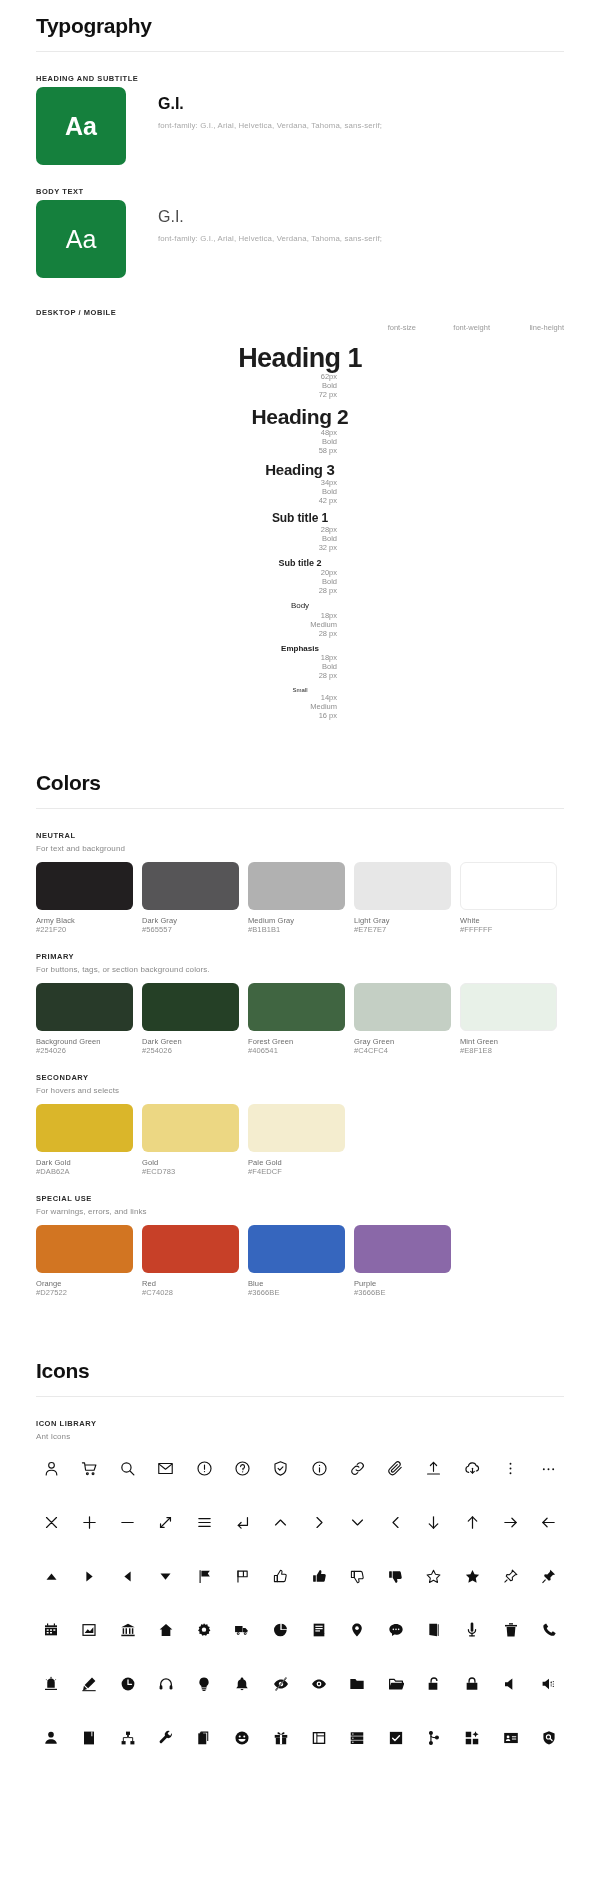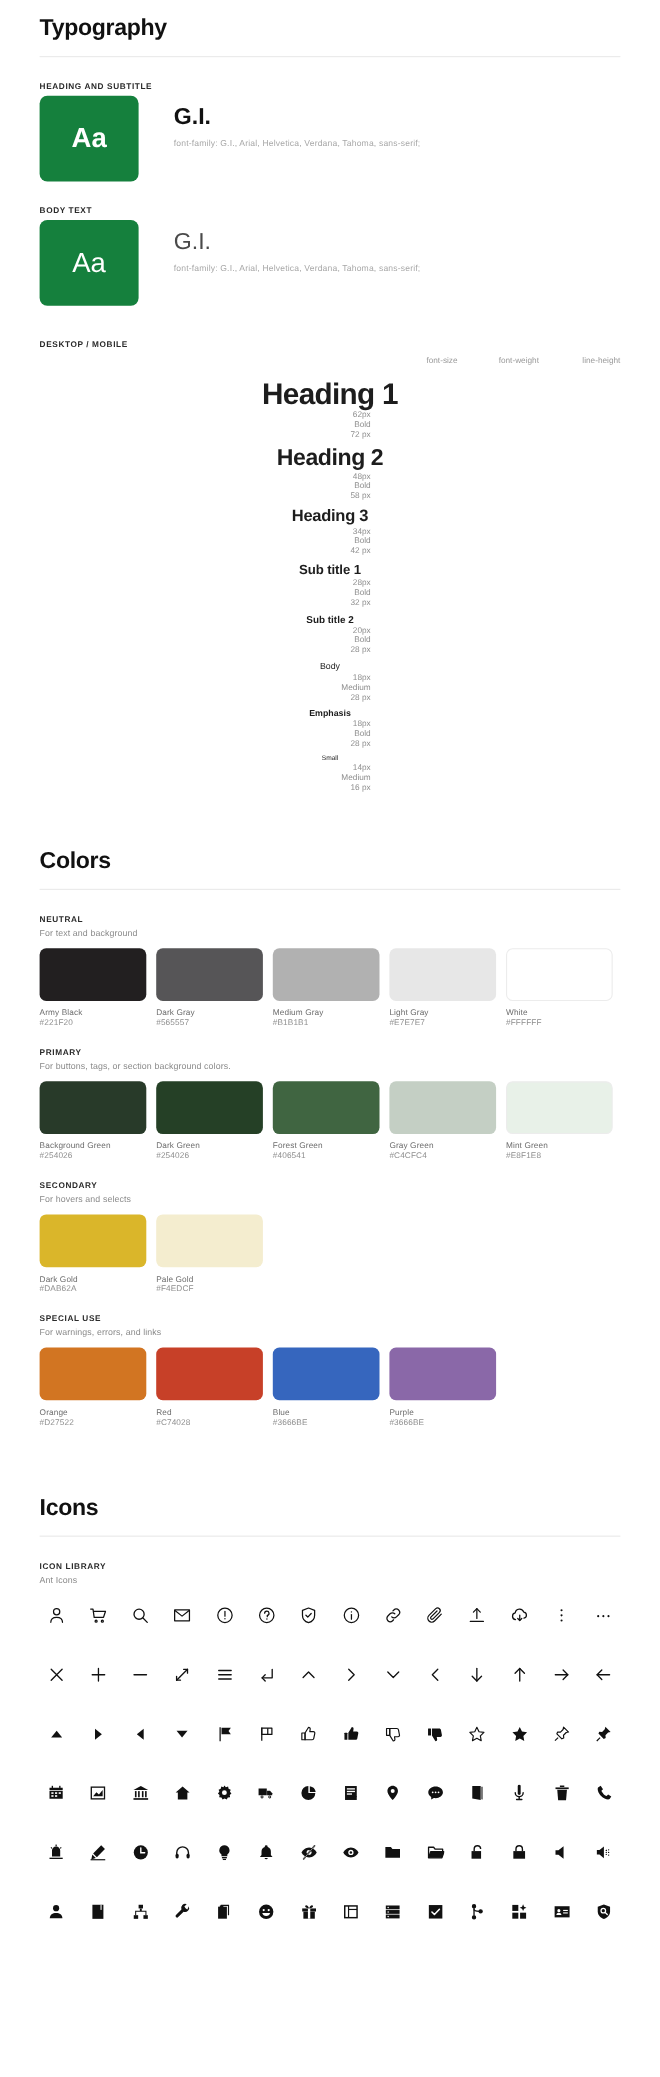--- a/index.html
+++ b/index.html
@@ -49,21 +49,21 @@
     width: 90px; height: 78px;
     background: #15803d;
     border-radius: 7px;
     display: flex; align-items: center; justify-content: center;
     flex: 0 0 auto;
   }
   .aa-tile span { color: #ffffff; font-size: 25px; }
   .aa-bold span { font-weight: bold; }
   .aa-light span { font-weight: normal; }
   .specimen-body { padding-left: 32px; padding-top: 8px; }
-  .specimen-name { font-size: 21px; color: #111111; margin-bottom: 8px; line-height: 1.1; }
+  .specimen-name { font-size: 16px; color: #111111; margin-bottom: 8px; line-height: 1.1; }
   .specimen-name.bold { font-weight: bold; }
   .specimen-name.regular { font-weight: normal; color: #4a4a4a; }
   .specimen-stack { font-size: 7.8px; color: #a8a8a8; letter-spacing: 0.15px; }
 
   
   .type-table { width: 100%; margin-top: 6px; }
   .type-head {
     display: flex; align-items: flex-end;
     padding-bottom: 12px;
   }
@@ -277,20 +277,25 @@
     <div class="color-group">
       <div class="sub-label">SECONDARY</div>
       <div class="sub-desc">For hovers and selects</div>
       <div class="swatch-row">
         <div class="swatch">
           <div class="swatch-chip" style="background:#DAB62A"></div>
           <div class="swatch-name">Dark Gold</div>
           <div class="swatch-hex">#DAB62A</div>
         </div>
         <div class="swatch">
+          <div class="swatch-chip" style="background:#ECD783"></div>
+          <div class="swatch-name">Gold</div>
+          <div class="swatch-hex">#ECD783</div>
+        </div>
+        <div class="swatch">
           <div class="swatch-chip" style="background:#F4EDCF"></div>
           <div class="swatch-name">Pale Gold</div>
           <div class="swatch-hex">#F4EDCF</div>
         </div>
       </div>
     </div>
 
     <div class="color-group">
       <div class="sub-label">SPECIAL USE</div>
       <div class="sub-desc">For warnings, errors, and links</div>

